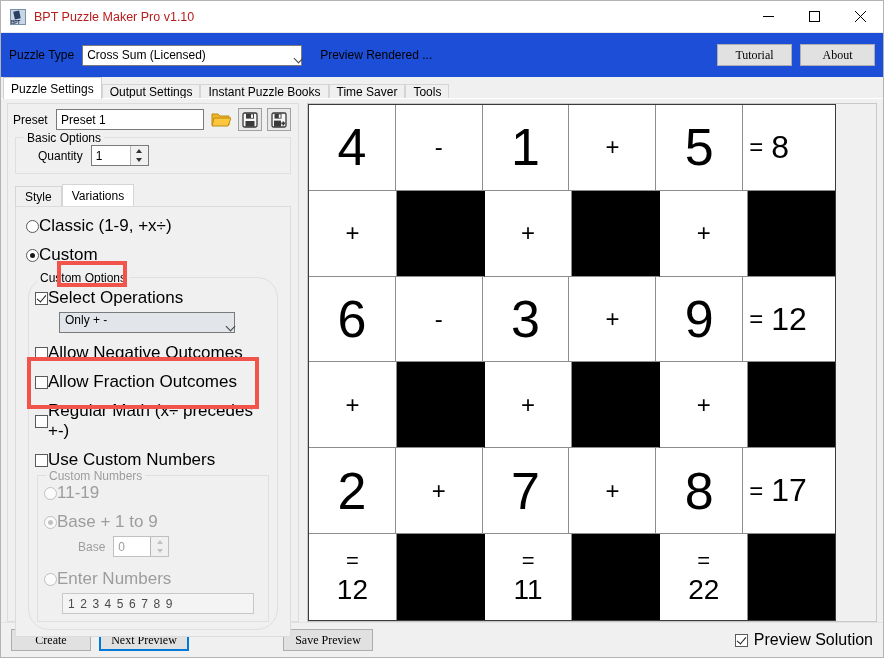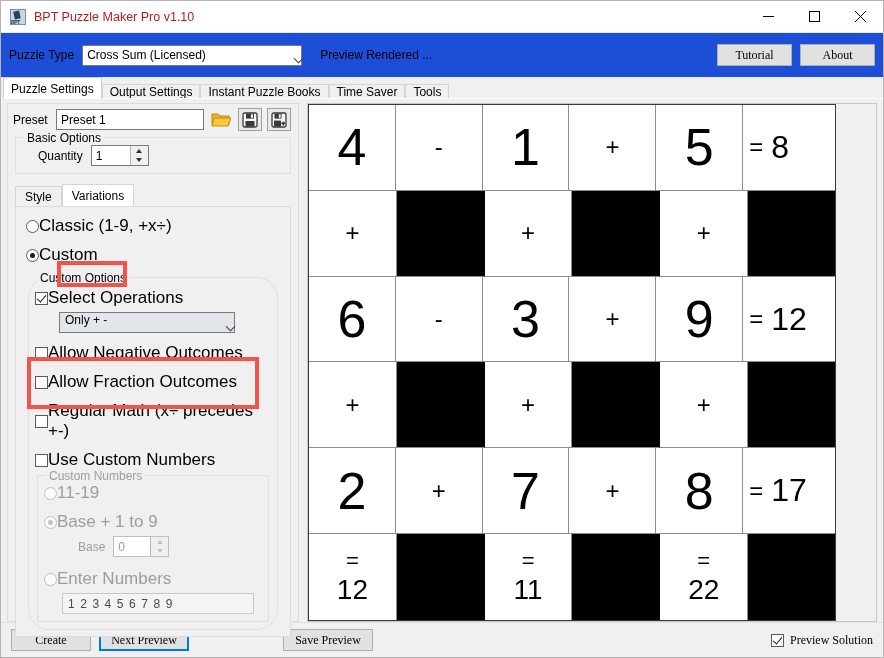--- a/index.html
+++ b/index.html
@@ -458,22 +458,21 @@
     padding: 0 10px;
     gap: 0;
     background: #f0f0f0;
     border-top: 1px solid #e3e3e3;
   }
   .bottombar .gap1 { width: 8px; }
   .bottombar .gap2 { width: 94px; }
   .chkwrap {
     margin-left: auto;
     display: flex; align-items: center; gap: 6px;
-    font-size: 12px;
-    font-family: Liberation Serif, serif;
+    font-size: 16px;
   }
 </style>
 </head>
 <body>
 
 <div class="app">
 
   <div class="titlebar">
     <div class="app-icon"></div>
     <div class="title-text">BPT Puzzle Maker Pro v1.10</div>

